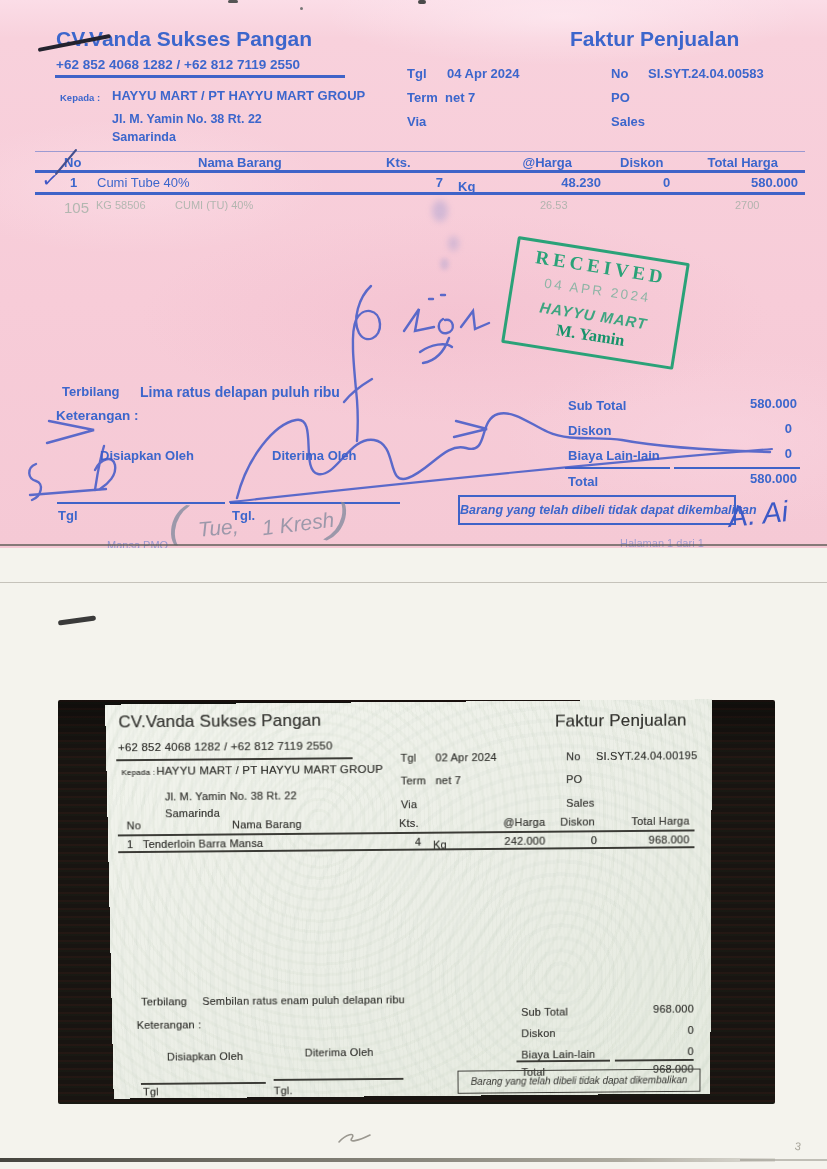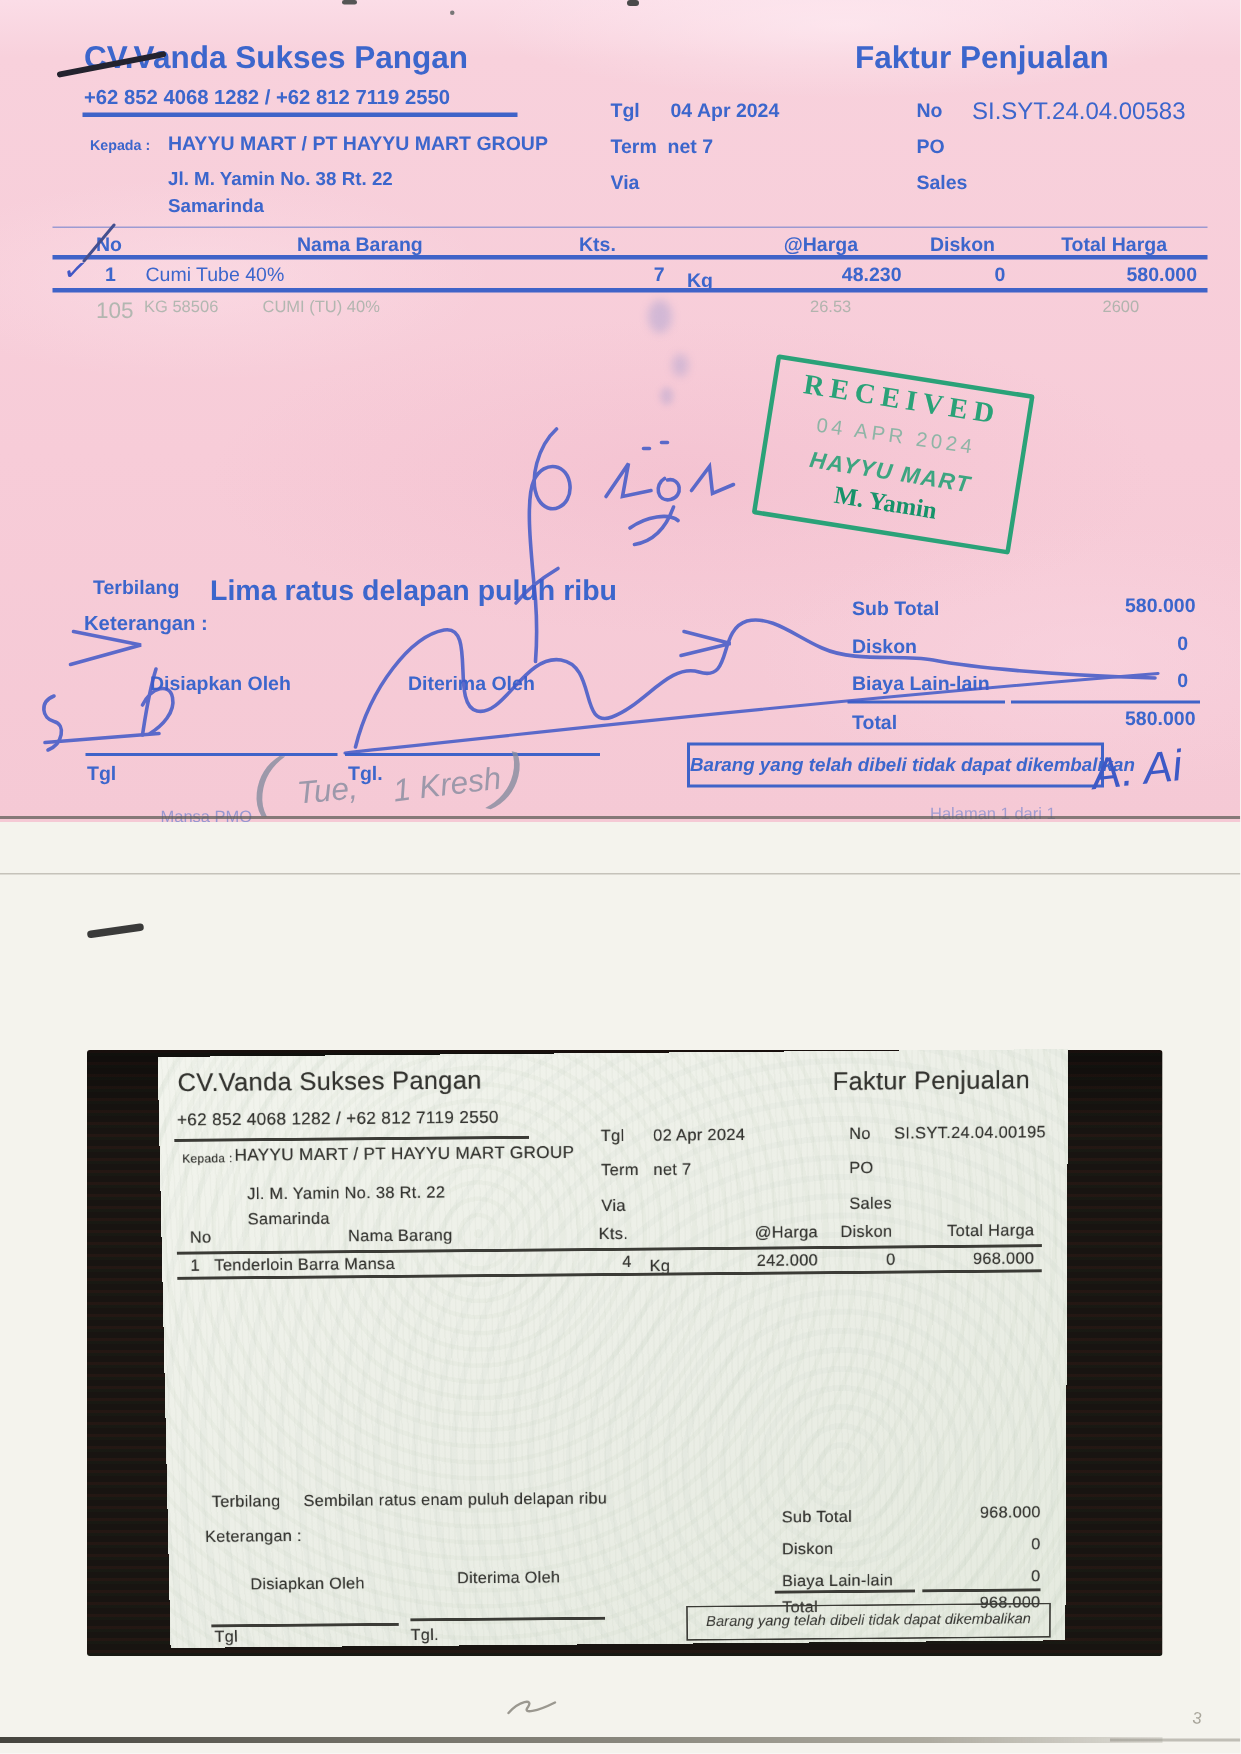--- a/index.html
+++ b/index.html
@@ -55,21 +55,21 @@
     <div class="ab" style="left:112px;top:88px;font-size:13px;font-weight:bold;">HAYYU MART / PT HAYYU MART GROUP</div>
     <div class="ab" style="left:112px;top:112px;font-size:12.5px;font-weight:bold;">Jl. M. Yamin No. 38 Rt. 22</div>
     <div class="ab" style="left:112px;top:130px;font-size:12.5px;font-weight:bold;">Samarinda</div>
 
     <div class="ab" style="left:407px;top:66px;font-size:13px;font-weight:bold;">Tgl</div>
     <div class="ab" style="left:447px;top:66px;font-size:13px;font-weight:bold;">04 Apr 2024</div>
     <div class="ab" style="left:407px;top:90px;font-size:13px;font-weight:bold;">Term</div>
     <div class="ab" style="left:445px;top:90px;font-size:13px;font-weight:bold;">net 7</div>
     <div class="ab" style="left:407px;top:114px;font-size:13px;font-weight:bold;">Via</div>
     <div class="ab" style="left:611px;top:66px;font-size:13px;font-weight:bold;">No</div>
-    <div class="ab" style="left:648px;top:66px;font-size:16px;font-weight:normal;">SI.SYT.24.04.00583</div>
+    <div class="ab" style="left:648px;top:66px;font-size:13px;font-weight:bold;">SI.SYT.24.04.00583</div>
     <div class="ab" style="left:611px;top:90px;font-size:13px;font-weight:bold;">PO</div>
     <div class="ab" style="left:611px;top:114px;font-size:13px;font-weight:bold;">Sales</div>
 
     <div class="ln" style="left:35px;top:151px;width:770px;height:1.4px;opacity:.5;"></div>
     <div class="ab" style="left:64px;top:155px;font-size:13px;font-weight:bold;">No</div>
     <div class="ab" style="left:198px;top:155px;font-size:13px;font-weight:bold;">Nama Barang</div>
     <div class="ab" style="left:386px;top:155px;font-size:13px;font-weight:bold;">Kts.</div>
     <div class="ab r" style="left:472px;top:155px;width:100px;font-size:13px;font-weight:bold;">@Harga</div>
     <div class="ab" style="left:620px;top:155px;font-size:13px;font-weight:bold;">Diskon</div>
     <div class="ab r" style="left:678px;top:155px;width:100px;font-size:13px;font-weight:bold;">Total Harga</div>
@@ -82,35 +82,35 @@
     <div class="ab" style="left:458px;top:179px;font-size:13px;font-weight:bold;">Kg</div>
     <div class="ab r" style="left:500px;top:175px;width:101px;font-size:13px;font-weight:bold;">48.230</div>
     <div class="ab" style="left:663px;top:175px;font-size:13px;font-weight:bold;">0</div>
     <div class="ab r" style="left:690px;top:175px;width:108px;font-size:13px;font-weight:bold;">580.000</div>
     <div class="ln" style="left:35px;top:192px;width:770px;height:2.6px;"></div>
 
     <div class="ab ghost" style="left:64px;top:199px;font-size:15px;">105</div>
     <div class="ab ghost" style="left:96px;top:199px;font-size:11px;">KG 58506</div>
     <div class="ab ghost" style="left:175px;top:199px;font-size:11px;">CUMI (TU) 40%</div>
     <div class="ab ghost" style="left:540px;top:199px;font-size:11px;">26.53</div>
-    <div class="ab ghost" style="left:735px;top:199px;font-size:11px;">2600</div>
+    <div class="ab ghost" style="left:735px;top:199px;font-size:11px;">2700</div>
 
     <div class="ab" style="left:432px;top:200px;width:16px;height:22px;background:rgba(80,110,200,.22);border-radius:50%;filter:blur(3px);"></div>
     <div class="ab" style="left:448px;top:236px;width:11px;height:15px;background:rgba(80,110,200,.20);border-radius:50%;filter:blur(3px);"></div>
     <div class="ab" style="left:440px;top:258px;width:9px;height:12px;background:rgba(80,110,200,.18);border-radius:50%;filter:blur(2px);"></div>
 
     <div class="stamp">
       <div class="ab" style="left:0;right:0;top:4px;font-family:'Liberation Serif',serif;font-weight:bold;font-size:19px;letter-spacing:4px;">RECEIVED</div>
       <div class="ab" style="left:0;right:0;top:31px;font-size:13.5px;letter-spacing:2.5px;opacity:.5;transform:rotate(-1deg);">04 APR 2024</div>
       <div class="ab" style="left:0;right:0;top:55px;font-size:15px;font-style:italic;font-weight:bold;letter-spacing:1px;opacity:.9;">HAYYU MART</div>
       <div class="ab" style="left:0;right:0;top:74px;font-family:'Liberation Serif',serif;font-weight:bold;font-size:16.5px;color:#17936a;">M. Yamin</div>
     </div>
 
     <div class="ab" style="left:62px;top:384px;font-size:13px;font-weight:bold;">Terbilang</div>
-    <div class="ab" style="left:140px;top:384px;font-size:19px;font-weight:bold;">Lima ratus delapan puluh ribu</div>
+    <div class="ab" style="left:140px;top:384px;font-size:14px;font-weight:bold;">Lima ratus delapan puluh ribu</div>
     <div class="ab" style="left:56px;top:408px;font-size:13.5px;font-weight:bold;">Keterangan :</div>
     <div class="ab" style="left:100px;top:448px;font-size:13px;font-weight:bold;">Disiapkan Oleh</div>
     <div class="ab" style="left:272px;top:448px;font-size:13px;font-weight:bold;">Diterima Oleh</div>
     <div class="ln" style="left:57px;top:502px;width:168px;height:2.2px;"></div>
     <div class="ln" style="left:230px;top:502px;width:170px;height:2.2px;"></div>
     <div class="ab" style="left:58px;top:508px;font-size:13px;font-weight:bold;">Tgl</div>
     <div class="ab" style="left:232px;top:508px;font-size:13px;font-weight:bold;">Tgl.</div>
 
     <div class="ab" style="left:568px;top:398px;font-size:13px;font-weight:bold;">Sub Total</div>
     <div class="ab r" style="left:680px;top:396px;width:117px;font-size:13px;font-weight:bold;">580.000</div>

